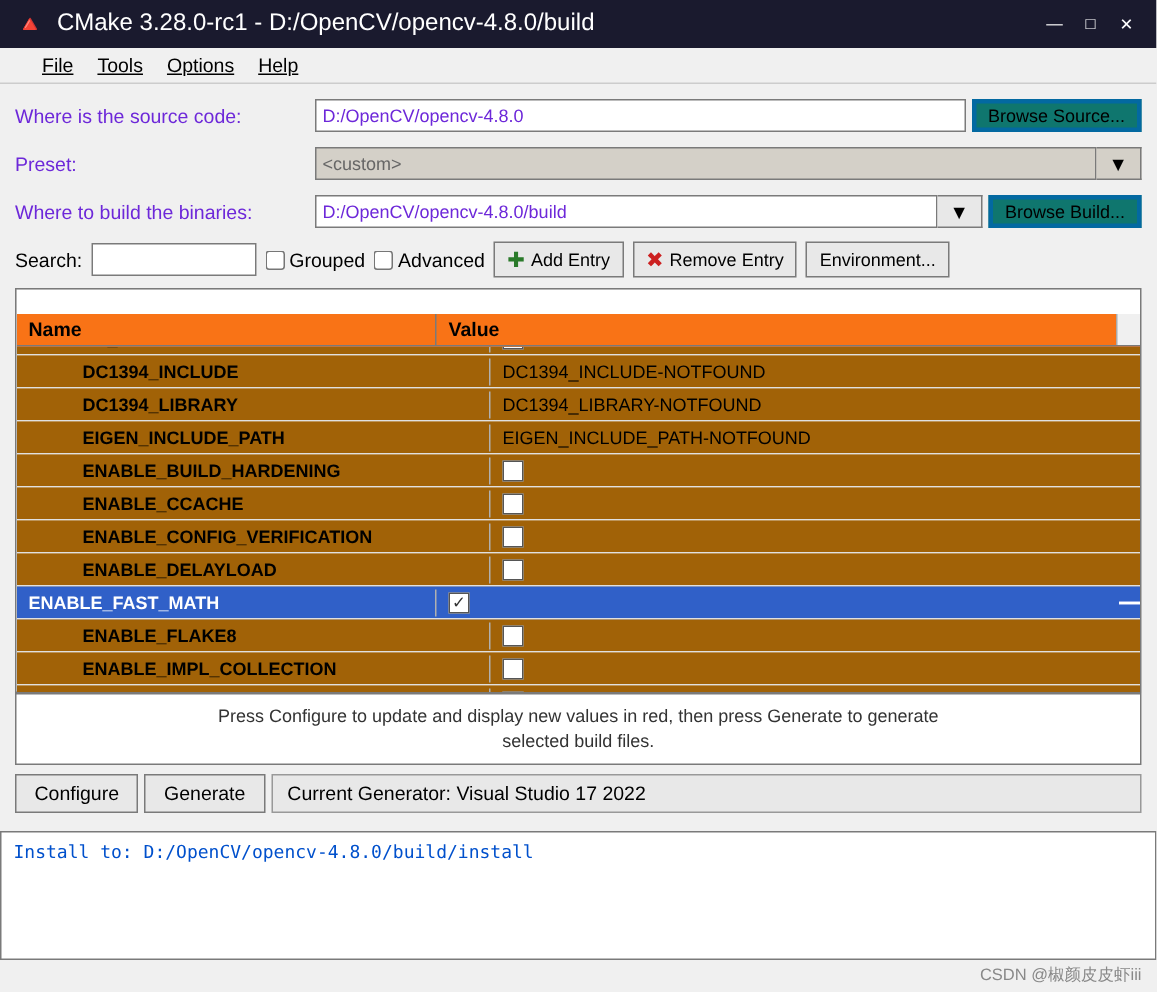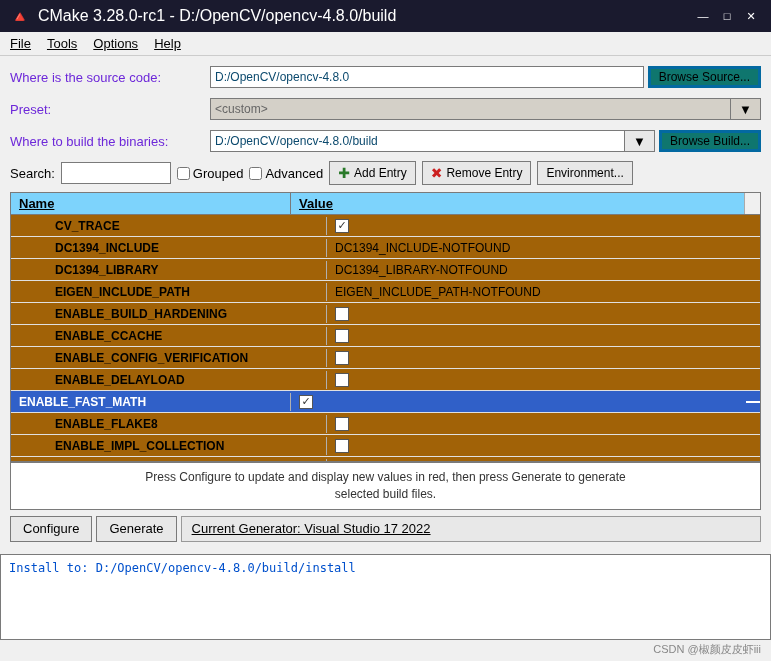--- a/index.html
+++ b/index.html
@@ -45,21 +45,21 @@
       background: transparent;
       color: white;
     }
 
     
     #menu-bar {
       background: #f0f0f0;
       height: 24px;
       display: flex;
       align-items: center;
-      padding: 0 2px;
+      padding: 0 20px;
       border-bottom: 1px solid #ccc;
     }
     .menu-item {
       padding: 2px 8px;
       cursor: pointer;
       font-size: 13px;
       text-decoration: underline;
     }
 
     
@@ -80,21 +80,21 @@
       font-size: 13px;
       color: #6d28d9;
     }
     .form-input {
       flex: 1;
       height: 22px;
       border: 1px solid #7a7a7a;
       background: white;
       padding: 0 4px;
       font-size: 12px;
-      color: #0c4a6e;
+      color: #6d28d9;
     }
     .form-input.disabled-input {
       background: #d4d0c8;
       color: #666;
     }
     .browse-btn {
       height: 22px;
       padding: 0 8px;
       margin-left: 4px;
       border: 3px solid #0369a1;
@@ -147,26 +147,25 @@
     #table-container {
       border: 1px solid #7a7a7a;
       background: white;
       height: 270px;
       overflow-y: auto;
       overflow-x: hidden;
       position: relative;
     }
     #table-header {
       display: flex;
-      background: #7dd3fc;
+      background: #f97316;
       border-bottom: 1px solid #7a7a7a;
       position: sticky;
-      top: 0;
+      top: 16px;
       z-index: 10;
-      text-decoration: underline;
     }
     .th-name {
       width: 280px;
       padding: 3px 8px;
       font-weight: bold;
       border-right: 1px solid #7a7a7a;
       font-size: 13px;
     }
     .th-value {
       flex: 1;
@@ -249,21 +248,20 @@
     }
     #generator-label {
       background: #e8e8e8;
       border: 1px solid #999;
       height: 26px;
       padding: 0 10px;
       display: flex;
       align-items: center;
       font-size: 13px;
       flex: 1;
-      text-decoration: underline;
     }
 
     
     #log-area {
       background: white;
       border: 1px solid #7a7a7a;
       height: 86px;
       overflow-y: auto;
       padding: 4px 8px;
       font-family: Consolas, monospace;

